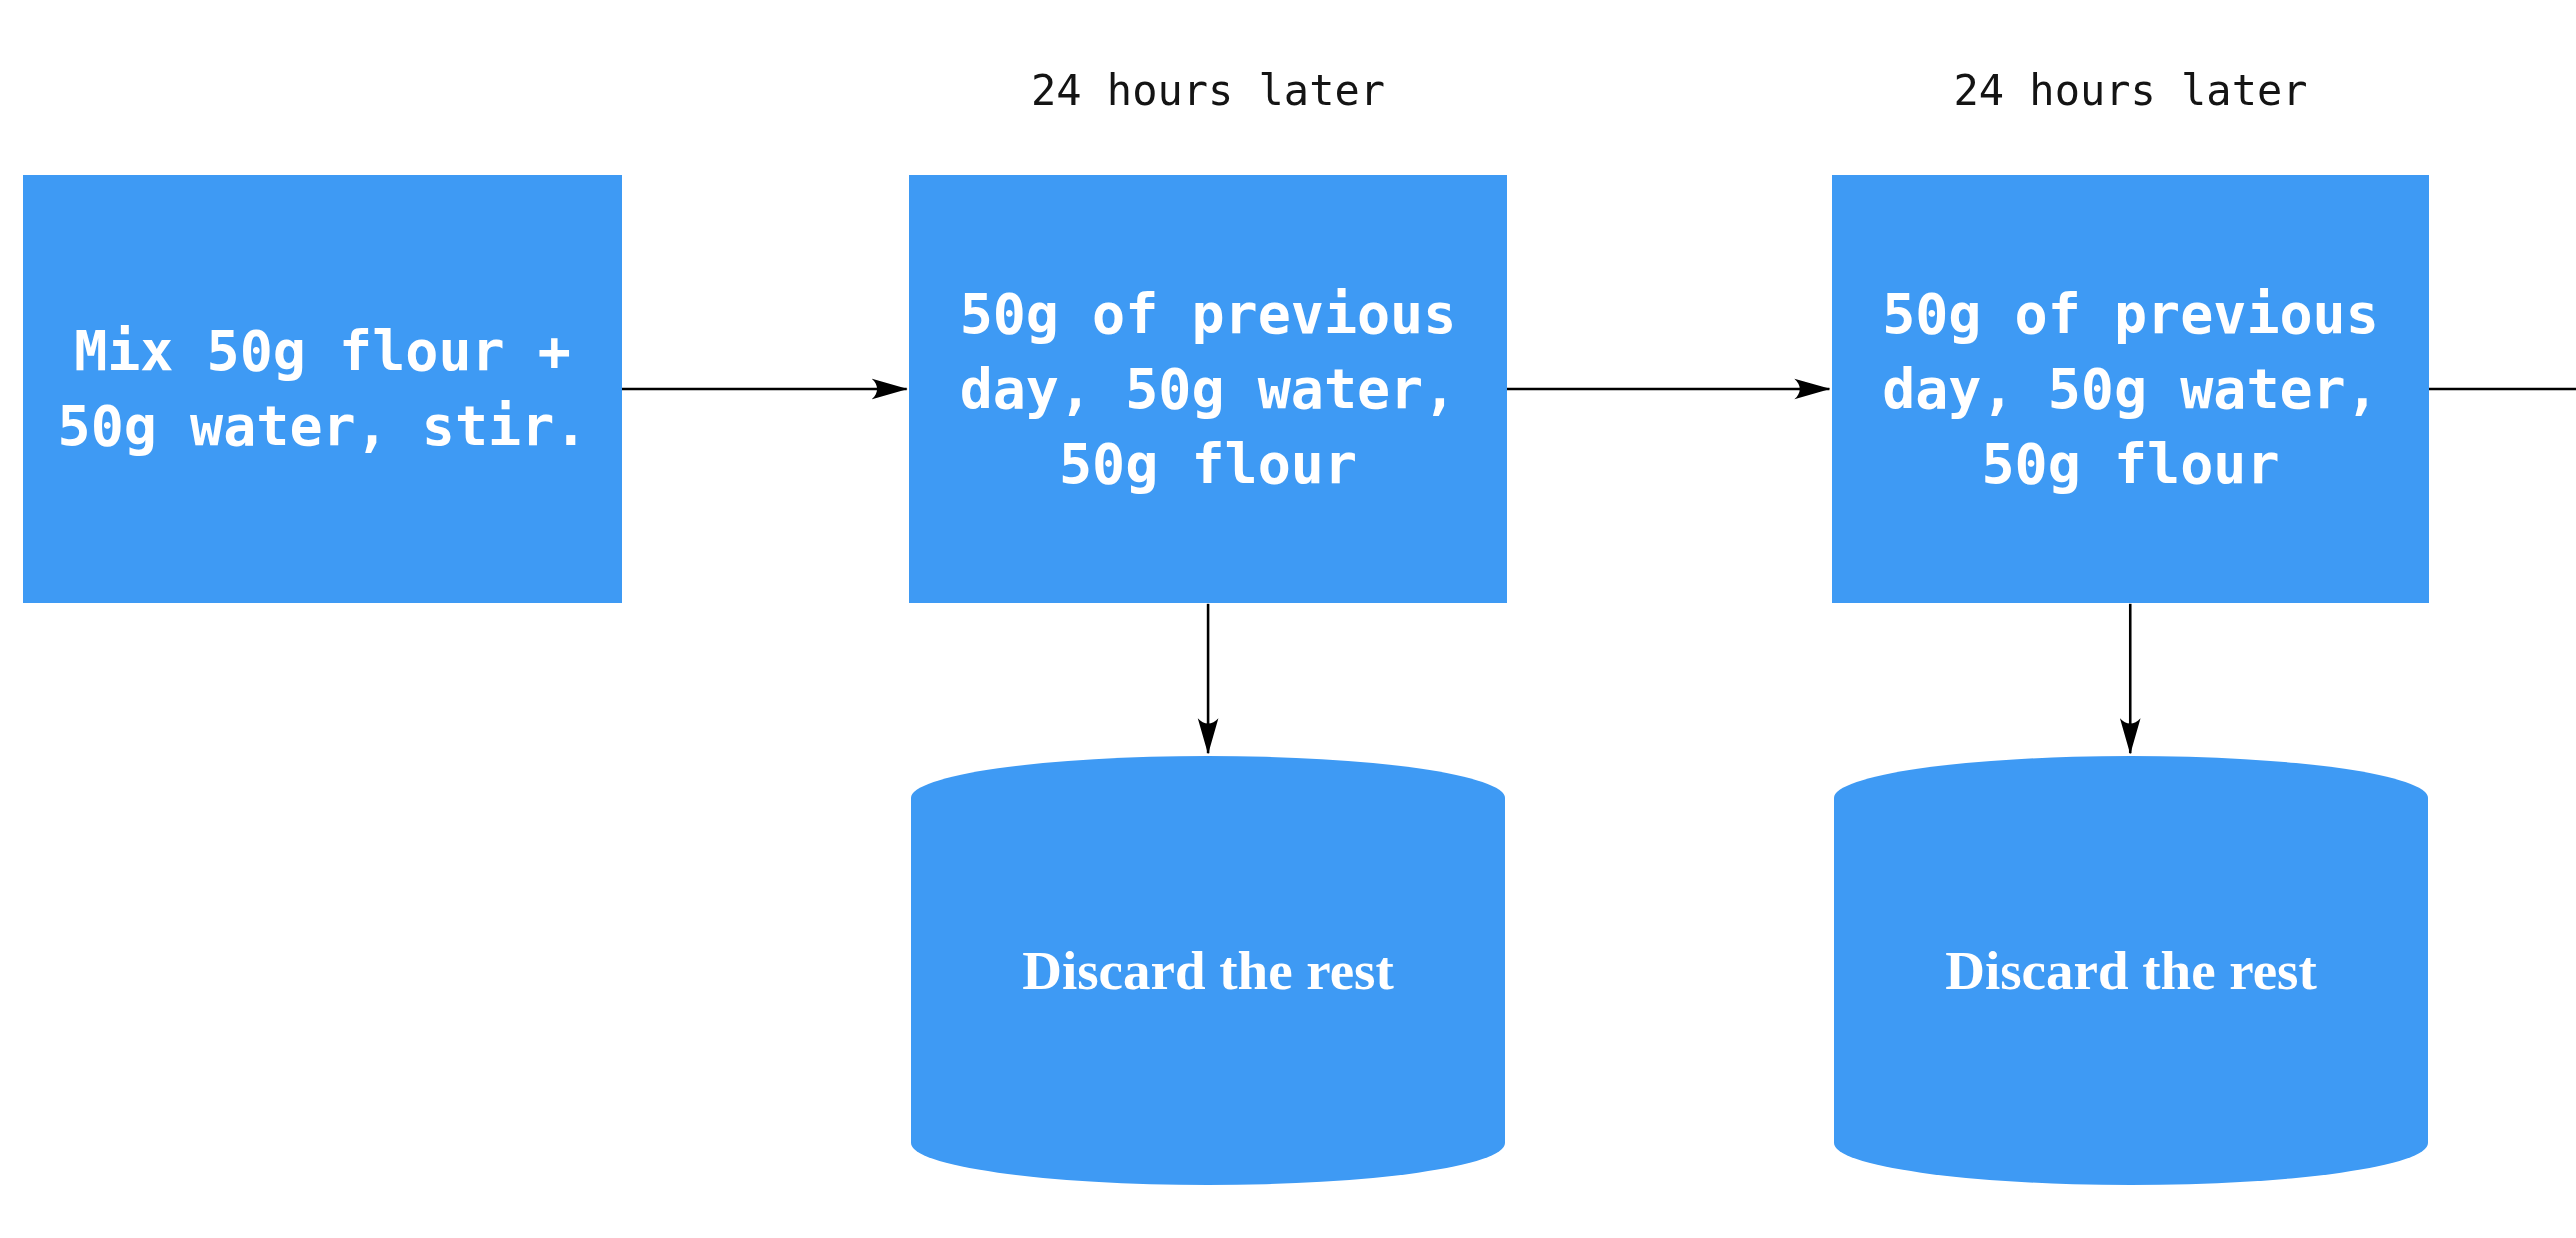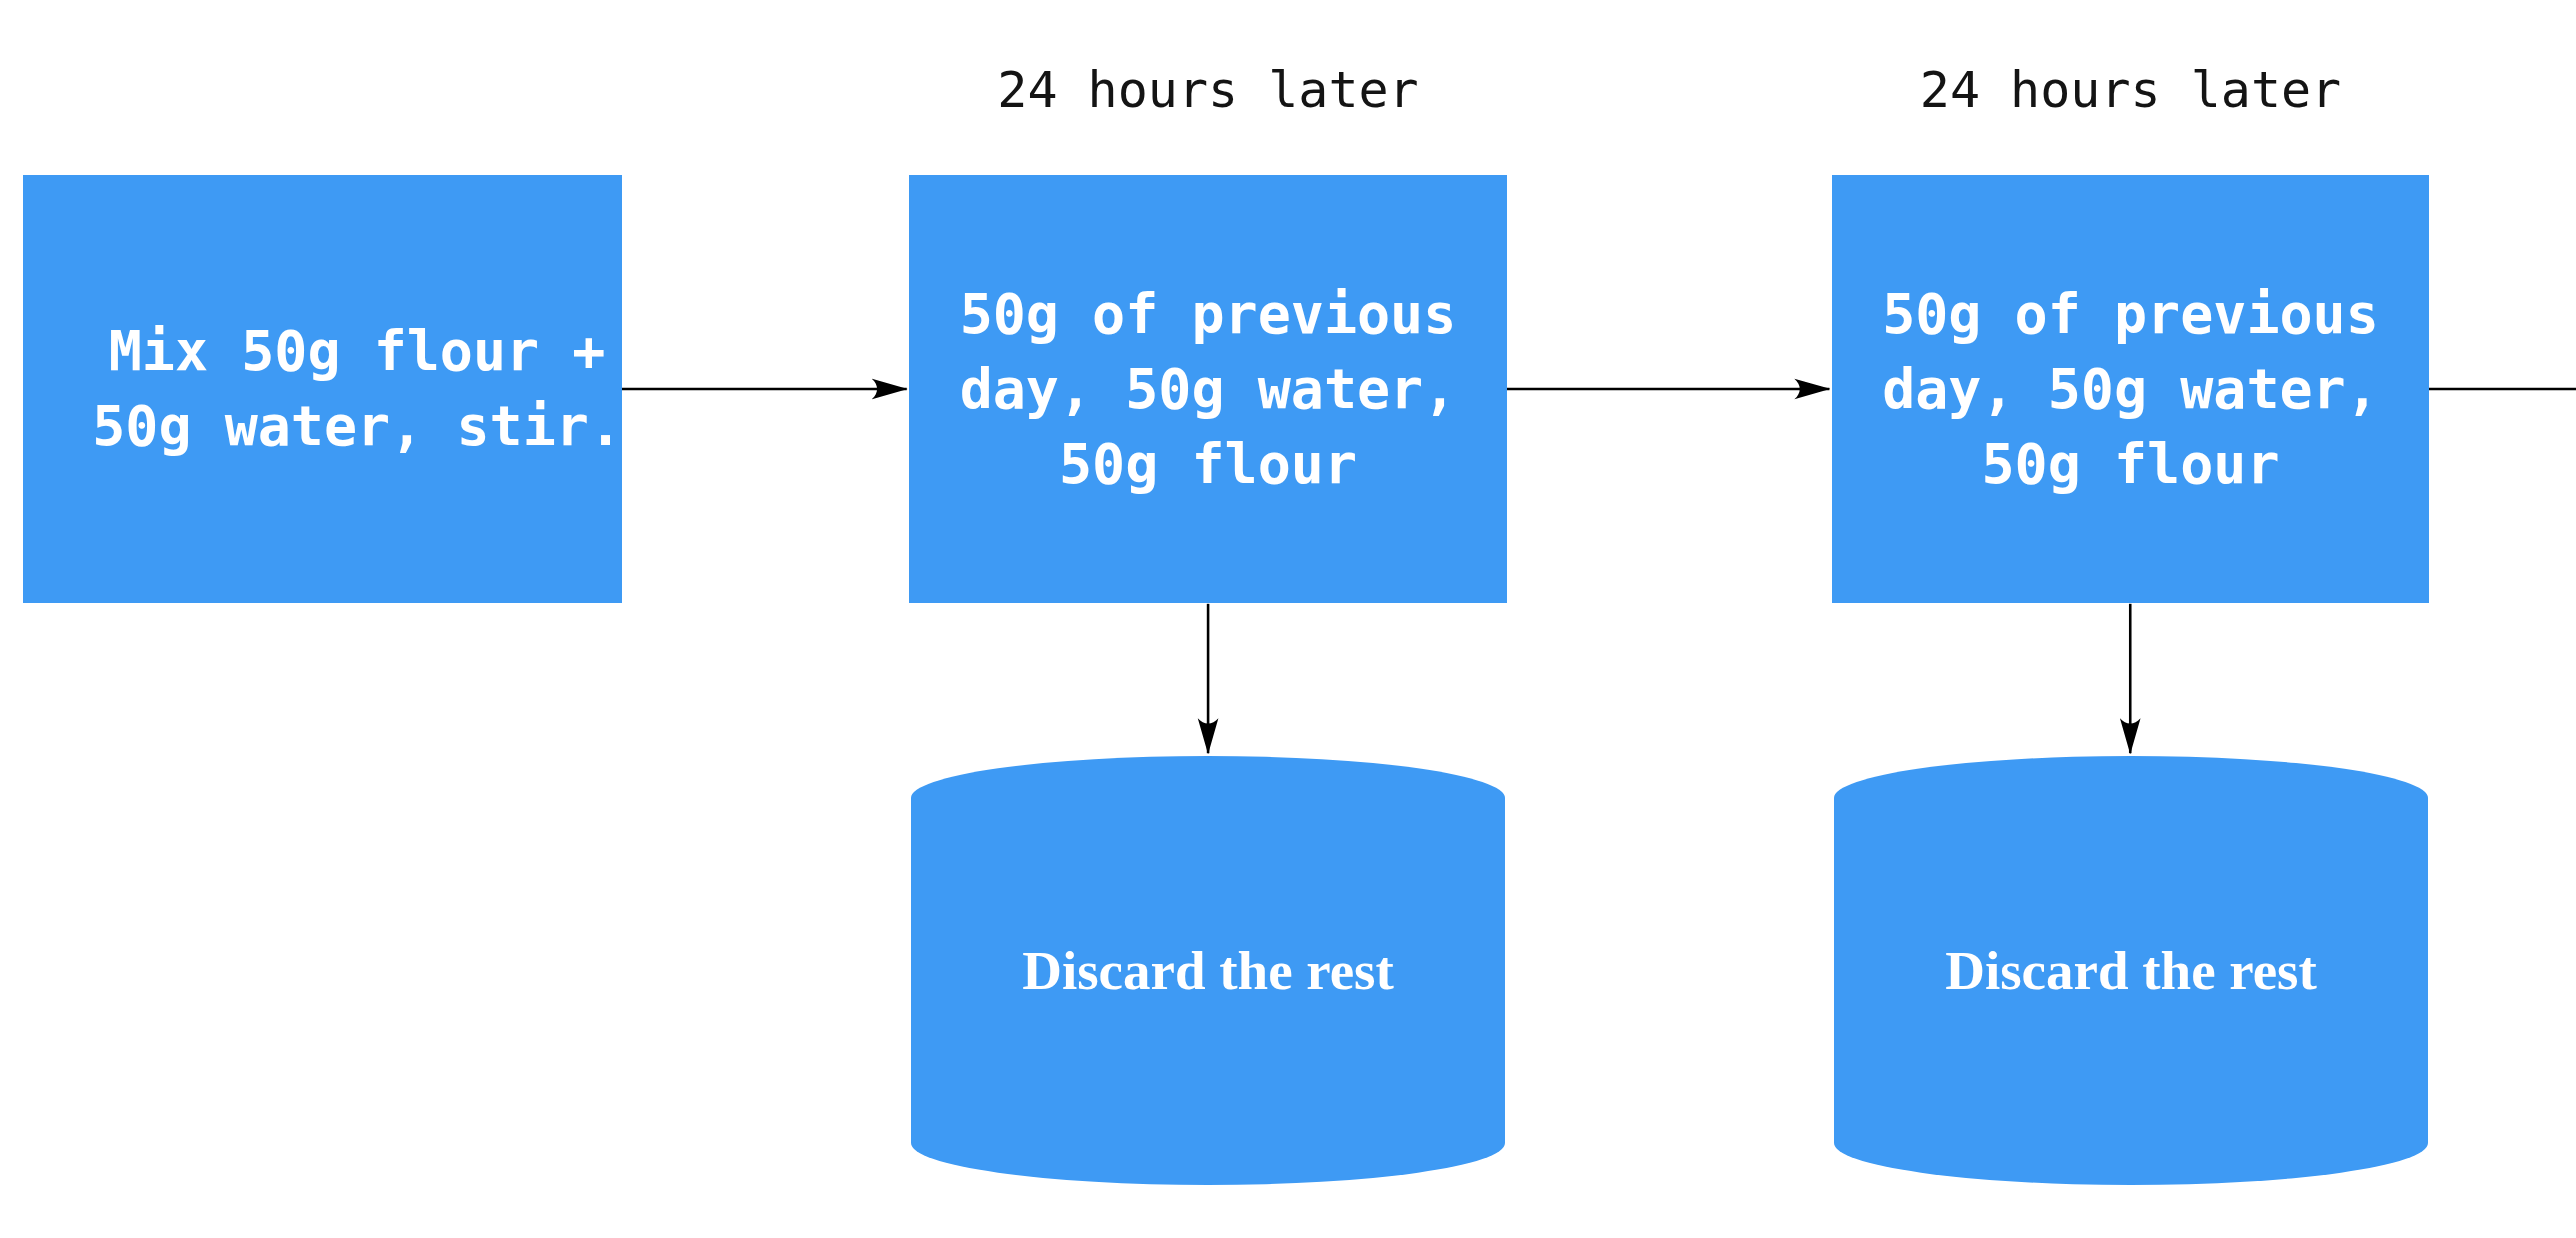--- a/index.html
+++ b/index.html
@@ -26,21 +26,21 @@
     display:flex;align-items:center;justify-content:center;
     text-align:center;
     font-size:55px;font-weight:bold;line-height:75px;
     white-space:pre-line;
   }
   .node.rect{border-radius:0;}
   .node.cylinder{border-radius:50% / 42px;font-family:Liberation Serif, serif;}
   .annotation{
     position:absolute;z-index:2;
     color:var(--annotation-text);
-    font-size:50px;font-weight:normal;line-height:55px;
+    font-size:42px;font-weight:normal;line-height:55px;
     text-align:center;white-space:pre;
   }
 </style>
 </head>
 <body>
 
 <div id="canvas">
 
   <svg id="arrows" width="3429" height="1238" viewBox="0 0 6656 2403" xmlns="http://www.w3.org/2000/svg">
     <defs>
@@ -52,21 +52,21 @@
     <line x1="2925" y1="755" x2="3551" y2="755" stroke="#000000" stroke-width="5" marker-end="url(#ah)"></line>
     <line x1="4714" y1="755" x2="5379" y2="755" stroke="#000000" stroke-width="5" marker-end="url(#ah)"></line>
     <line x1="2345" y1="1172" x2="2345" y2="1462" stroke="#000000" stroke-width="5" marker-end="url(#ah)"></line>
     <line x1="4135" y1="1172" x2="4135" y2="1462" stroke="#000000" stroke-width="5" marker-end="url(#ah)"></line>
   </svg>
 
   <div class="annotation" style="left:909px;top:63px;width:598px;">24 hours later</div>
 
   <div class="annotation" style="left:1832px;top:63px;width:597px;">24 hours later</div>
 
-  <div class="node rect" style="left:23px;top:175px;width:599px;height:428px;justify-content:flex-end;">
+  <div class="node rect" style="left:23px;top:175px;width:599px;height:428px;">
     <span>Mix 50g flour +
 50g water, stir.</span>
   </div>
 
   <div class="node rect" style="left:909px;top:175px;width:598px;height:428px;">
     <span>50g of previous
 day, 50g water,
 50g flour</span>
   </div>
 

